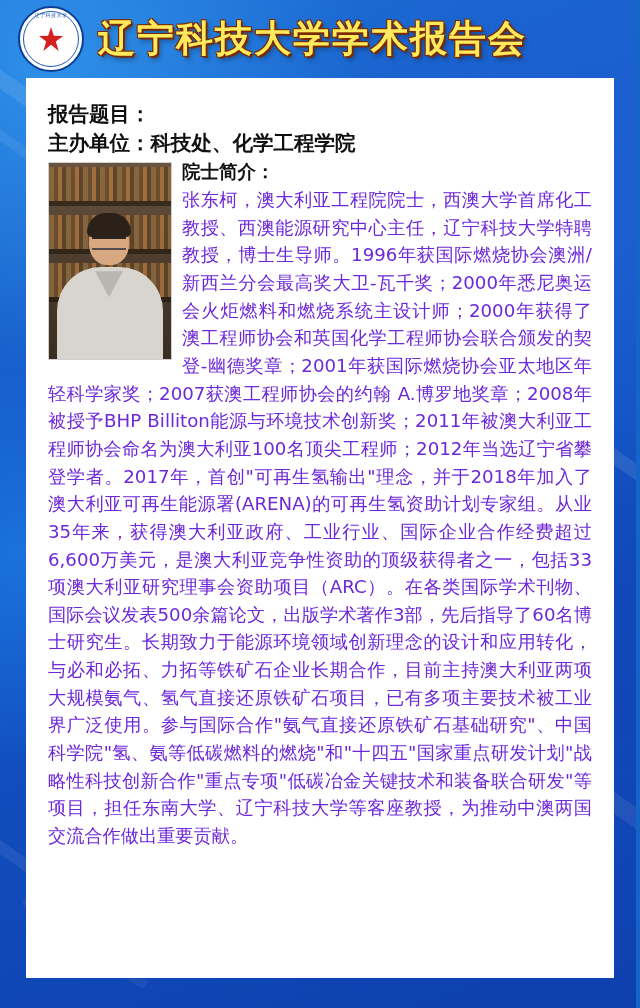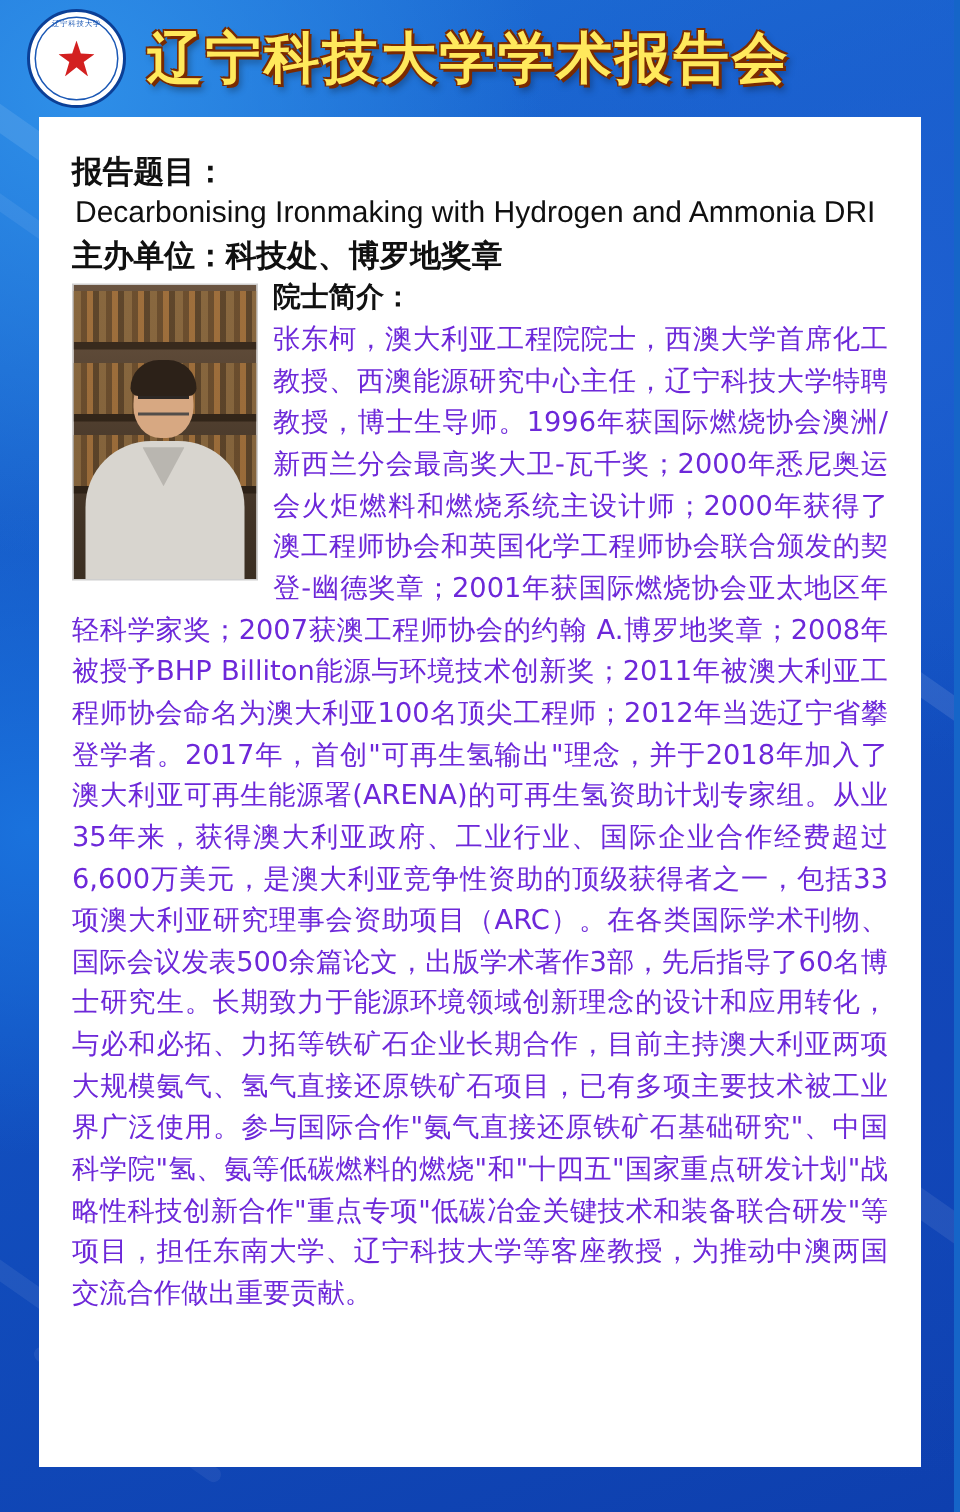--- a/index.html
+++ b/index.html
@@ -121,21 +121,20 @@
   .info-line {
     font-family: "DejaVu Sans", "Liberation Sans", sans-serif;
     font-size: 20.5px;
     font-weight: bold;
     line-height: 1.42;
     color: #101010;
   }
   .topic-row {
     display: flex;
     align-items: flex-start;
-    flex-direction: column;
   }
   .topic-label {
     flex: 0 0 auto;
     white-space: nowrap;
   }
   .topic-en {
     font-family: "Liberation Sans", sans-serif;
     font-weight: normal;
     font-size: 20px;
     line-height: 1.35;
@@ -249,23 +248,22 @@
       <div class="bot-text"></div>
     </div>
     <div class="title-cn">辽宁科技大学学术报告会</div>
   </div>
 
   <div class="card">
 
     <div class="info-block">
       <div class="topic-row">
         <div class="info-line topic-label">报告题目：</div>
-        <div class="topic-en">Decarbonising Ironmaking with Hydrogen and Ammonia DRI</div>
       </div>
-      <div class="info-line">主办单位：科技处、博罗地奖章</div>
+      <div class="info-line">主办单位：科技处、化学工程学院</div>
     </div>
 
     <div class="bio-wrap clearfix">
       <div class="bio-photo">
         <div class="books b1"></div>
         <div class="shelf sh1"></div>
         <div class="books b2"></div>
         <div class="shelf sh2"></div>
         <div class="books b3"></div>
         <div class="shelf sh3"></div>

